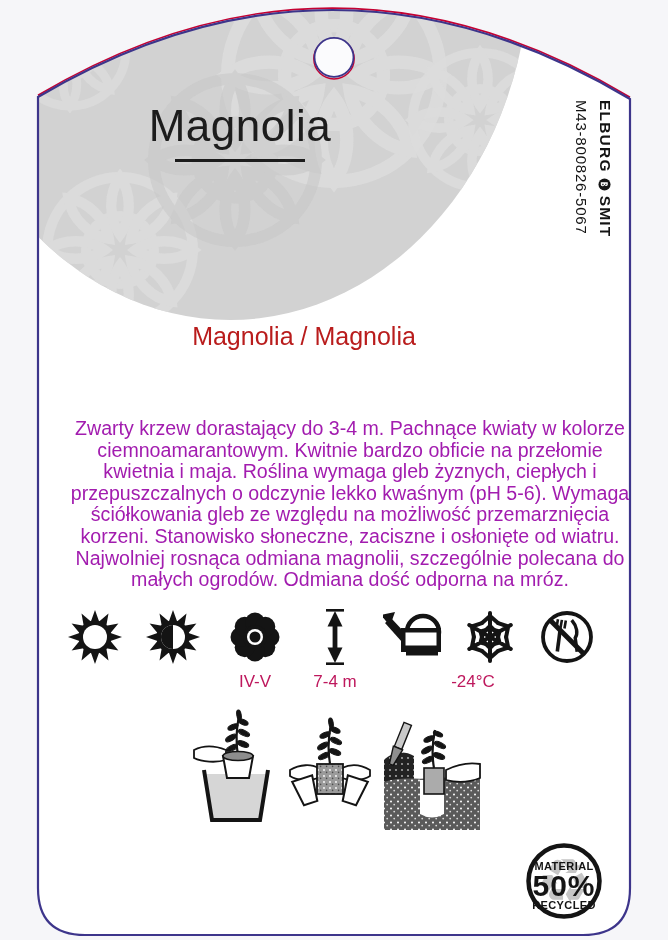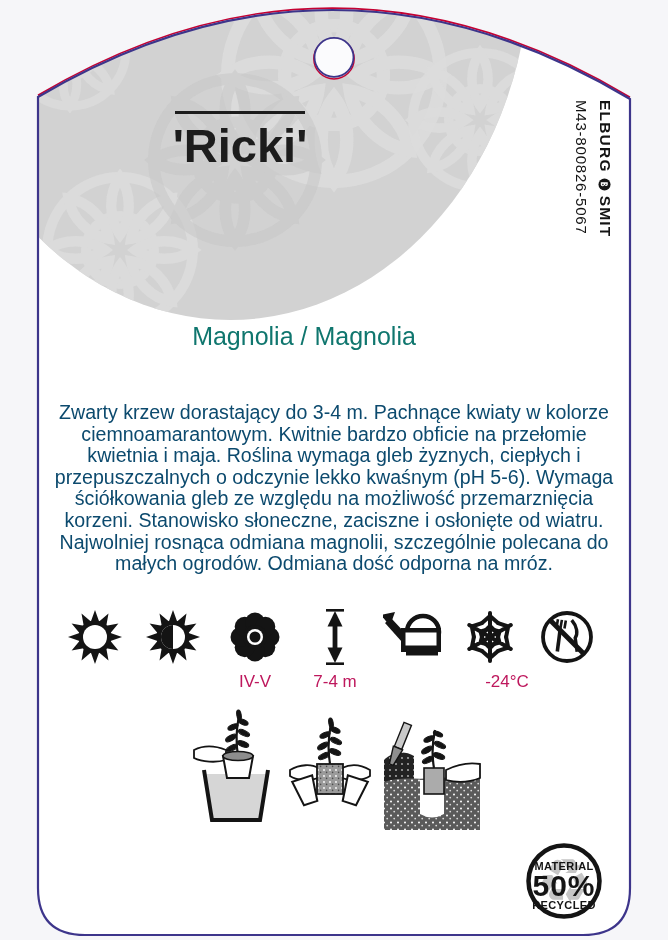--- a/index.html
+++ b/index.html
@@ -10,28 +10,28 @@
   .header{position:absolute;left:100px;top:102px;width:280px;text-align:center;color:#1c1c1c;}
   .title{font-size:44px;font-weight:400;letter-spacing:0.5px;line-height:48px;}
   .rule{width:130px;height:3px;background:#1c1c1c;margin:9px auto 7px auto;}
   .cultivar{font-size:47px;font-weight:700;line-height:50px;}
 
   .vert{position:absolute;transform-origin:top left;transform:rotate(90deg);white-space:nowrap;color:#141414;}
   .producer{left:614px;top:100px;font-size:15.5px;font-weight:700;letter-spacing:1.2px;display:flex;align-items:center;gap:5px;}
   .code{left:590px;top:100px;font-size:15px;font-weight:400;letter-spacing:0.8px;}
   .plogo{width:13px;height:13px;display:block;}
 
-  .names{position:absolute;left:38px;top:322px;width:532px;text-align:center;font-size:25px;line-height:29.5px;color:#0f766e;}
-  .desc{position:absolute;left:44px;top:402px;width:580px;margin:0;text-align:center;font-size:19.6px;line-height:21.6px;color:#0c4a6e;}
+  .names{position:absolute;left:38px;top:322px;width:532px;text-align:center;font-size:25px;line-height:29.5px;color:#b91c1c;}
+  .desc{position:absolute;left:44px;top:402px;width:580px;margin:16px;text-align:center;font-size:19.6px;line-height:21.6px;color:#a21caf;}
 
   .icon{position:absolute;top:605px;width:64px;height:64px;}
   .i1{left:63px;} .i2{left:141px;} .i3{left:223px;} .i4{left:303px;}
   .i5{left:383px;} .i6{left:458px;} .i7{left:535px;}
   .ilabel{position:absolute;top:672px;width:90px;text-align:center;font-size:17px;color:#be185d;}
-  .l3{left:210px;} .l4{left:290px;} .l6{left:462px;}
+  .l3{left:210px;} .l4{left:290px;} .l6{left:428px;}
 
   .picto{position:absolute;top:708px;width:100px;height:128px;}
   .p1{left:186px;} .p2{left:280px;} .p3{left:382px;}
 
   .badge{position:absolute;left:516px;top:833px;width:96px;height:96px;}
   .bt1,.bt3{font-family:"Liberation Sans",sans-serif;font-weight:700;font-size:11px;letter-spacing:0.4px;fill:#141414;}
   .bt2{font-family:"Liberation Sans",sans-serif;font-weight:700;font-size:30px;letter-spacing:1px;fill:#141414;}
   .brec{font-family:"DejaVu Sans",sans-serif;font-size:62px;fill:#c6c6c6;}
 </style>
 </head>
@@ -76,22 +76,22 @@
       </g>
     </g>
 
     <path d="M 38,97 Q 334,-78 630,99 L 630,888 Q 630,935 583,935 L 85,935 Q 38,935 38,888 Z" fill="none" stroke="#3d358b" stroke-width="2.2"></path>
 
     <circle cx="334" cy="58.8" r="20.2" fill="none" stroke="#c40233" stroke-width="1.4"></circle>
     <circle cx="334" cy="57.3" r="19.5" fill="#fbfbfd" stroke="#3d358b" stroke-width="1.8"></circle>
   </svg>
 
   <div class="header">
+    <div class="title">Magnolia</div>
     <div class="rule"></div>
-    <div class="cultivar">'Ricki'</div>
   </div>
 
   <div class="vert producer">
     <span>ELBURG</span>
     <svg class="plogo" viewBox="0 0 14 14">
       <circle cx="7" cy="7" r="6.5" fill="#141414"></circle>
       <path d="M4.5,3.5 L7.5,3.5 A2,2 0 0 1 7.5,7 A2.2,2.2 0 0 1 7.5,11 L4.5,11 Z M6.3,5 L6.3,6.2 L7.4,6.2 A0.7,0.7 0 0 0 7.4,5 Z M6.3,8 L6.3,9.4 L7.5,9.4 A0.8,0.8 0 0 0 7.5,8 Z" fill="#ffffff"></path>
     </svg>
     <span>SMIT</span>
   </div>

